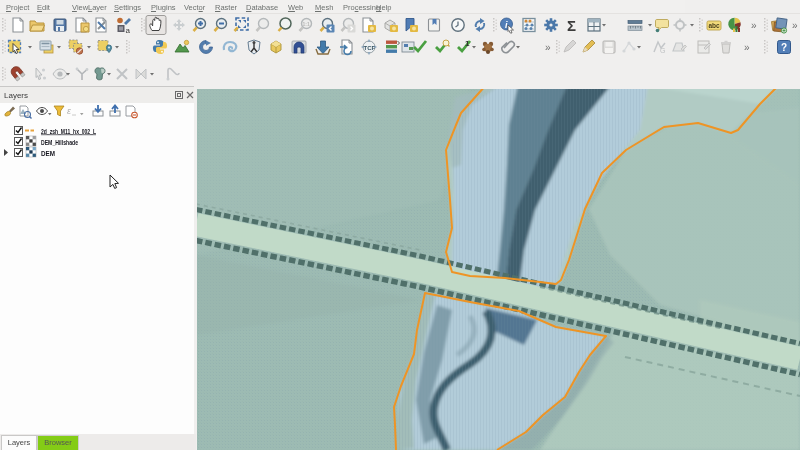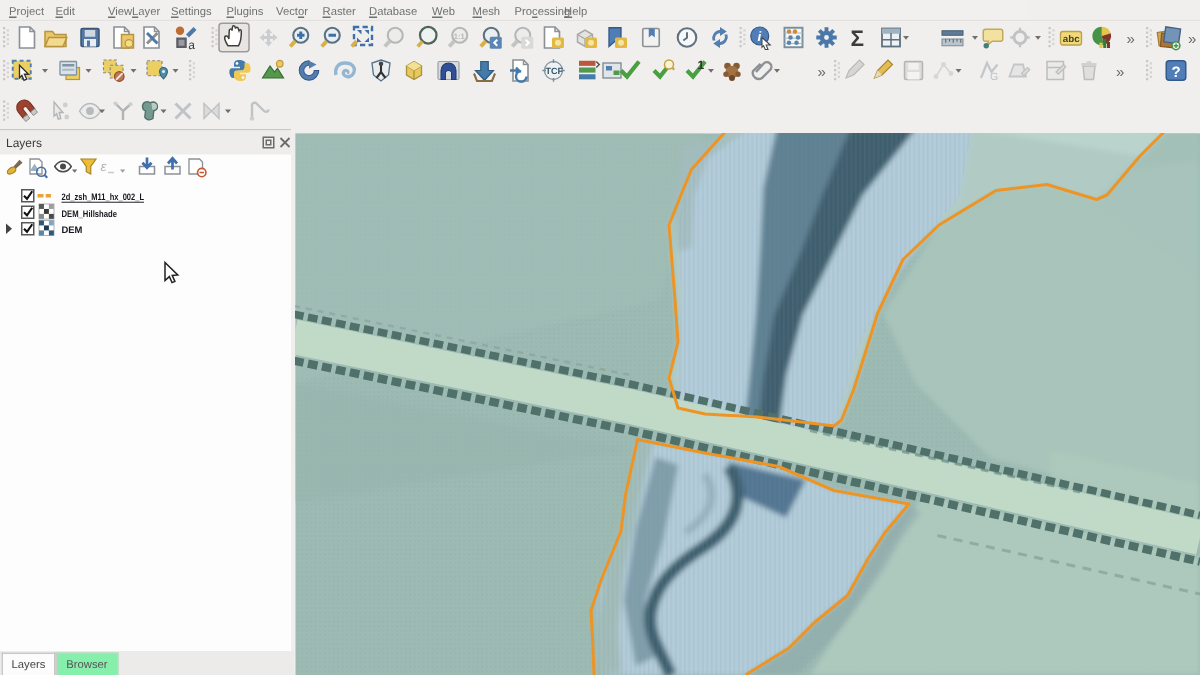--- a/index.html
+++ b/index.html
@@ -9,21 +9,21 @@
   .mi{position:absolute;top:2.5px;font-size:7.5px;color:#6d716f;}
   .mi u{text-decoration:underline;}
   #toolbars{position:absolute;left:0;top:13px;width:800px;height:75px;filter:saturate(0.88) blur(0.25px);}
   #panel{position:absolute;left:0;top:86px;width:194px;height:348px;background:#fdfdfd;
          border-top:1px solid #c9c8c7;}
   #ptitle{position:absolute;left:4px;top:4px;font-size:8px;color:#3a3a3a;}
   #tabbar{position:absolute;left:0;top:434px;width:196px;height:16px;background:#edebea;}
   .tab{position:absolute;top:1px;height:14px;font-size:7.5px;color:#444;text-align:center;
        line-height:14px;}
   #tab1{left:1px;width:34px;background:#fcfcfc;border:1px solid #c9c8c7;border-bottom:none;}
-  #tab2{left:37px;width:40px;background:#86efac;border:1px solid #cecdcc;border-bottom:none;color:#555;}
+  #tab2{left:37px;width:40px;background:#84cc16;border:1px solid #cecdcc;border-bottom:none;color:#555;}
   #map{position:absolute;left:197px;top:89px;width:603px;height:361px;}
 </style>
 </head>
 <body>
 <div id="win">
   <div id="menubar">
     <span class="mi" style="left:6px"><u>P</u>roject</span>
     <span class="mi" style="left:37px"><u>E</u>dit</span>
     <span class="mi" style="left:72px"><u>V</u>iew</span>
     <span class="mi" style="left:88px"><u>L</u>ayer</span>

